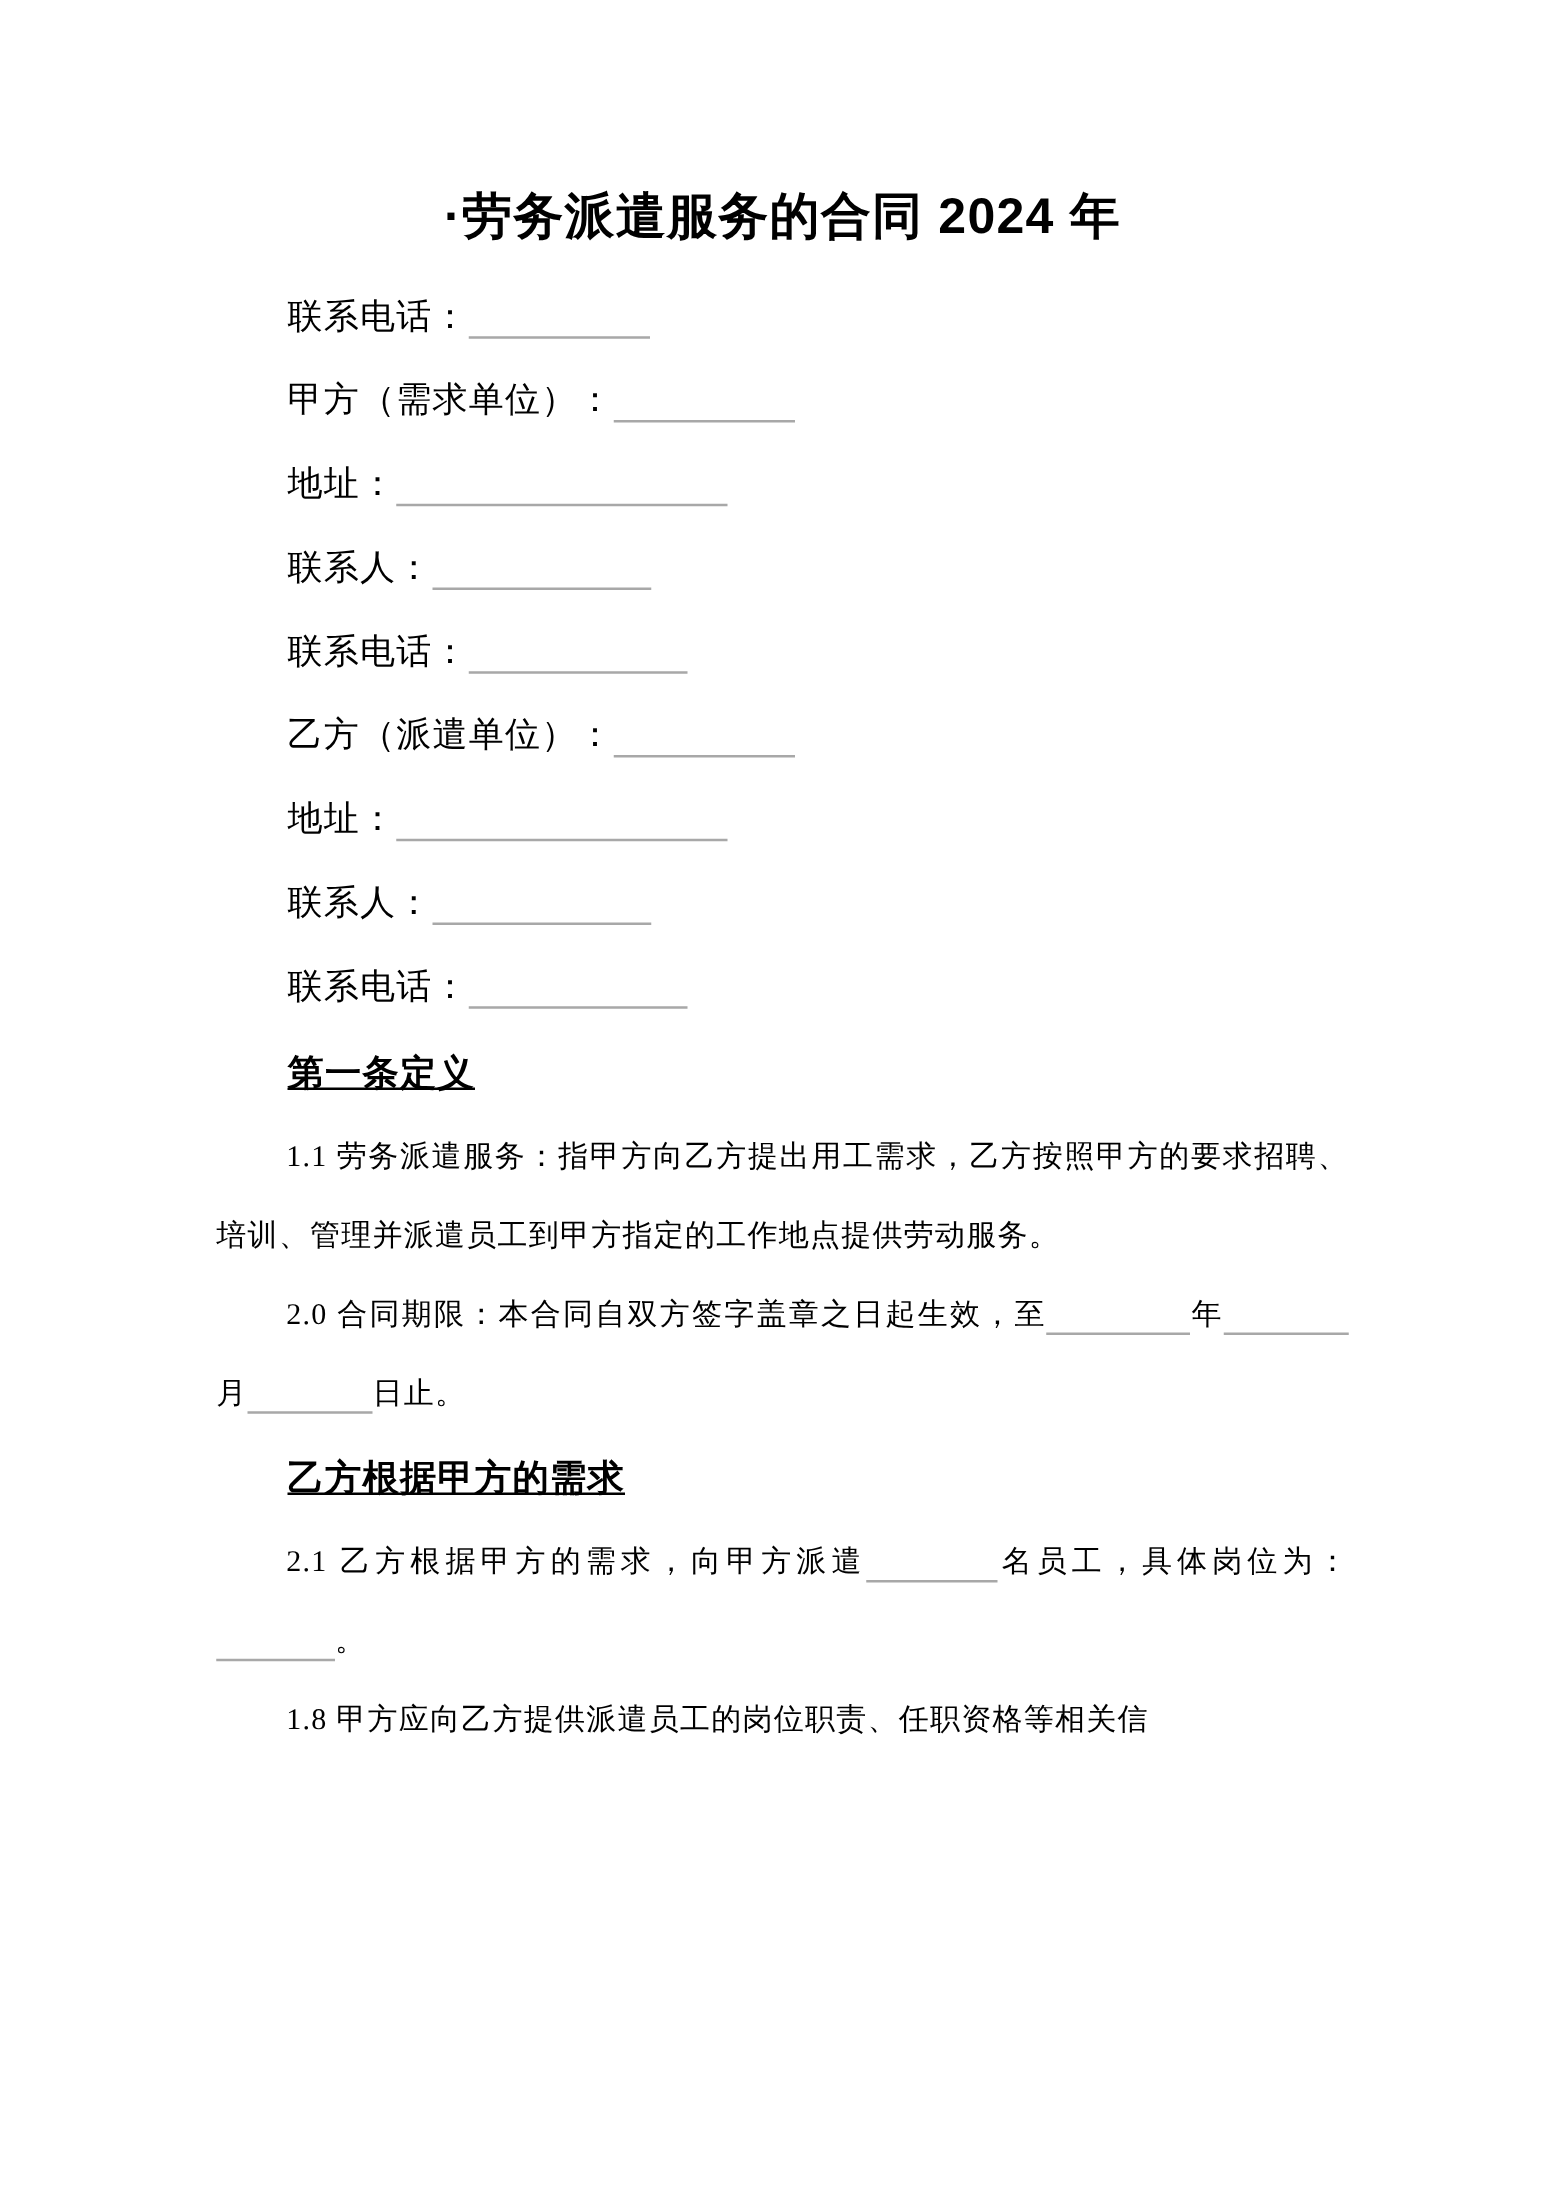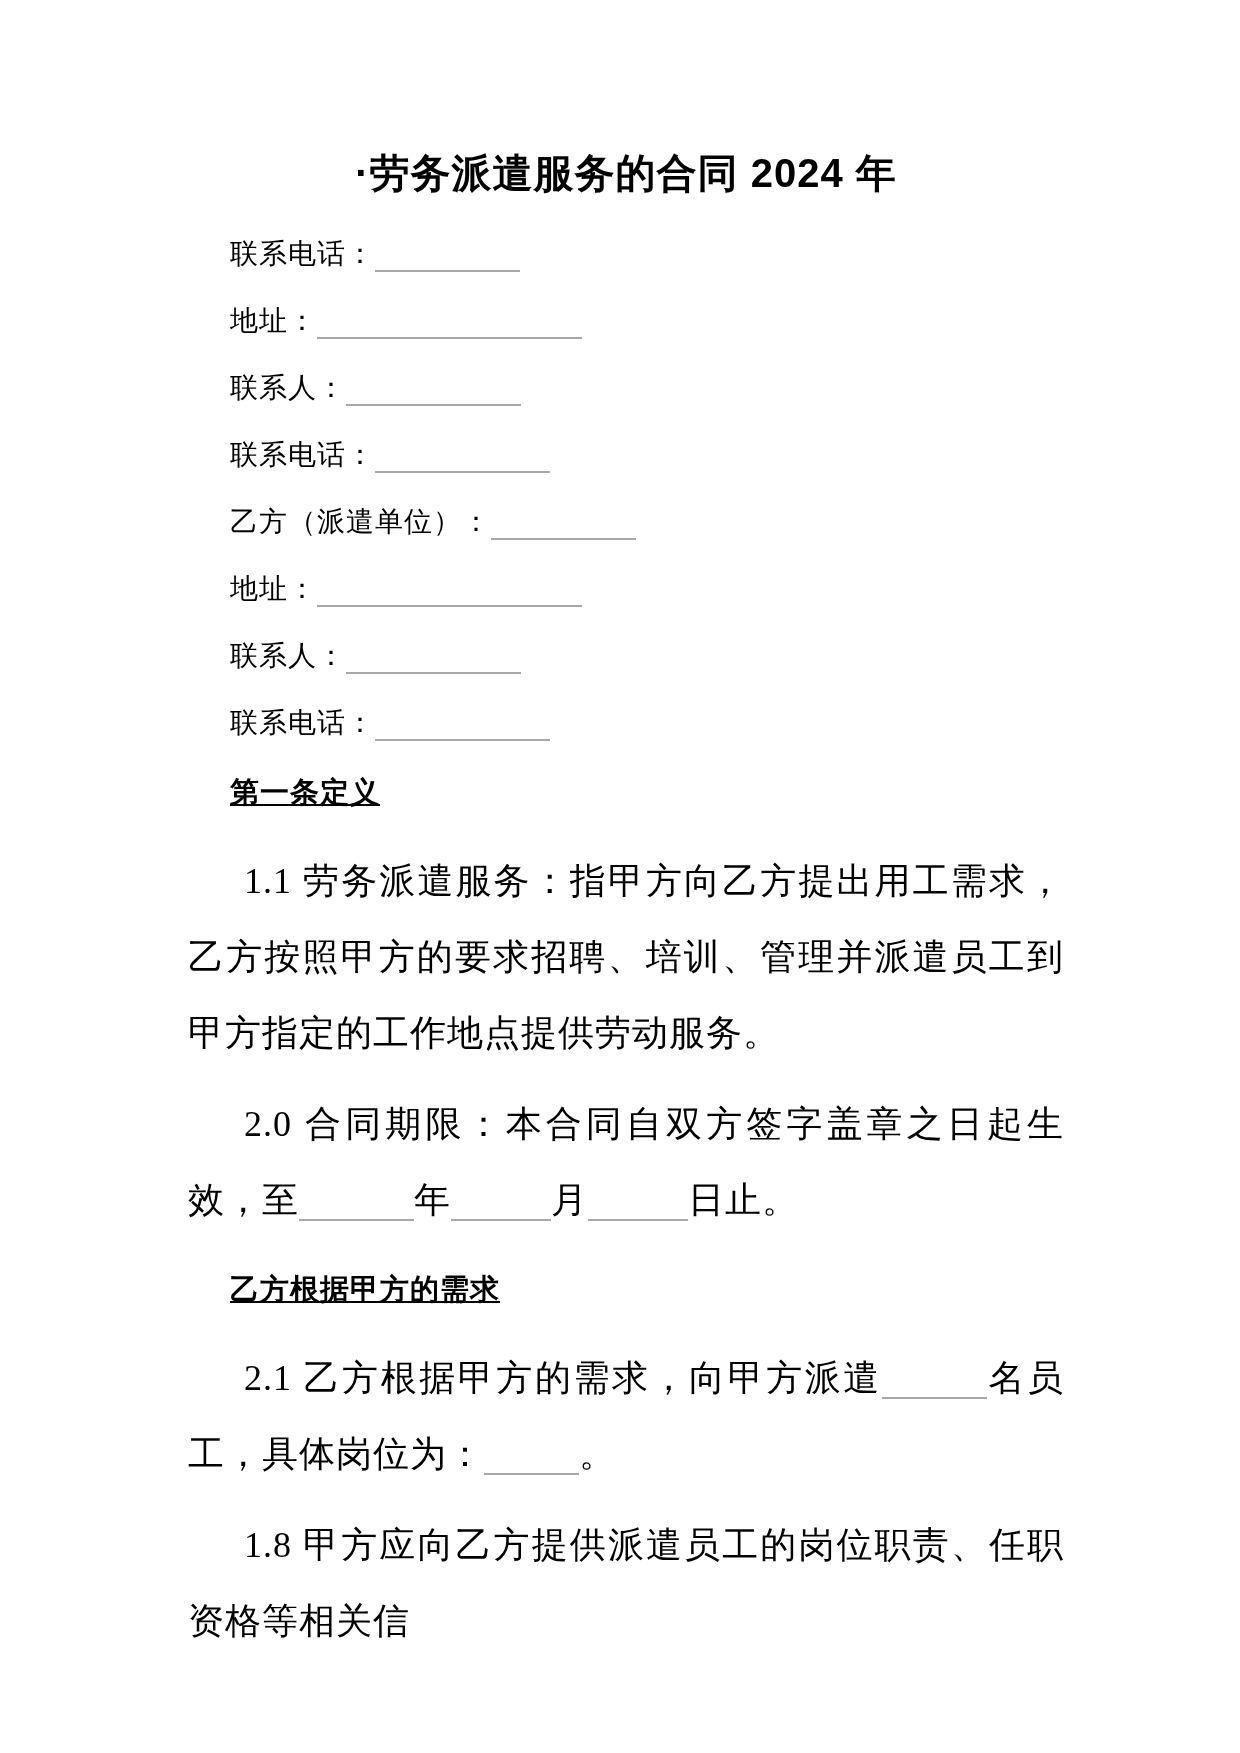--- a/index.html
+++ b/index.html
@@ -48,36 +48,37 @@
     margin: 0;
     font-family: "Liberation Sans", "DejaVu Sans", sans-serif;
     font-weight: bold;
     font-size: 29px;
     line-height: 72px;
     text-indent: 57px;
     letter-spacing: 1px;
     text-decoration: underline;
   }
   .clause {
-    margin: 15px;
-    font-size: 36px;
-    line-height: 76px;
+    margin: 0;
+    font-size: 24px;
+    line-height: 63px;
     text-indent: 56px;
     text-align: justify;
     letter-spacing: 1px;
   }
 </style>
 </head>
 <body>
 
 <div class="doc-page">
   <h1 class="doc-title">·劳务派遣服务的合同 2024 年</h1>
 
   <div id="header-fields">
       <div class="field-line"><span class="field-label">联系电话：</span><span class="blank" style="width: 145px;"></span></div>
+      <div class="field-line"><span class="field-label">甲方（需求单位）：</span><span class="blank" style="width: 145px;"></span></div>
       <div class="field-line"><span class="field-label">地址：</span><span class="blank" style="width: 265px;"></span></div>
       <div class="field-line"><span class="field-label">联系人：</span><span class="blank" style="width: 175px;"></span></div>
       <div class="field-line"><span class="field-label">联系电话：</span><span class="blank" style="width: 175px;"></span></div>
       <div class="field-line"><span class="field-label">乙方（派遣单位）：</span><span class="blank" style="width: 145px;"></span></div>
       <div class="field-line"><span class="field-label">地址：</span><span class="blank" style="width: 265px;"></span></div>
       <div class="field-line"><span class="field-label">联系人：</span><span class="blank" style="width: 175px;"></span></div>
       <div class="field-line"><span class="field-label">联系电话：</span><span class="blank" style="width: 175px;"></span></div>
     </div>
 
   <div id="contract-body">

